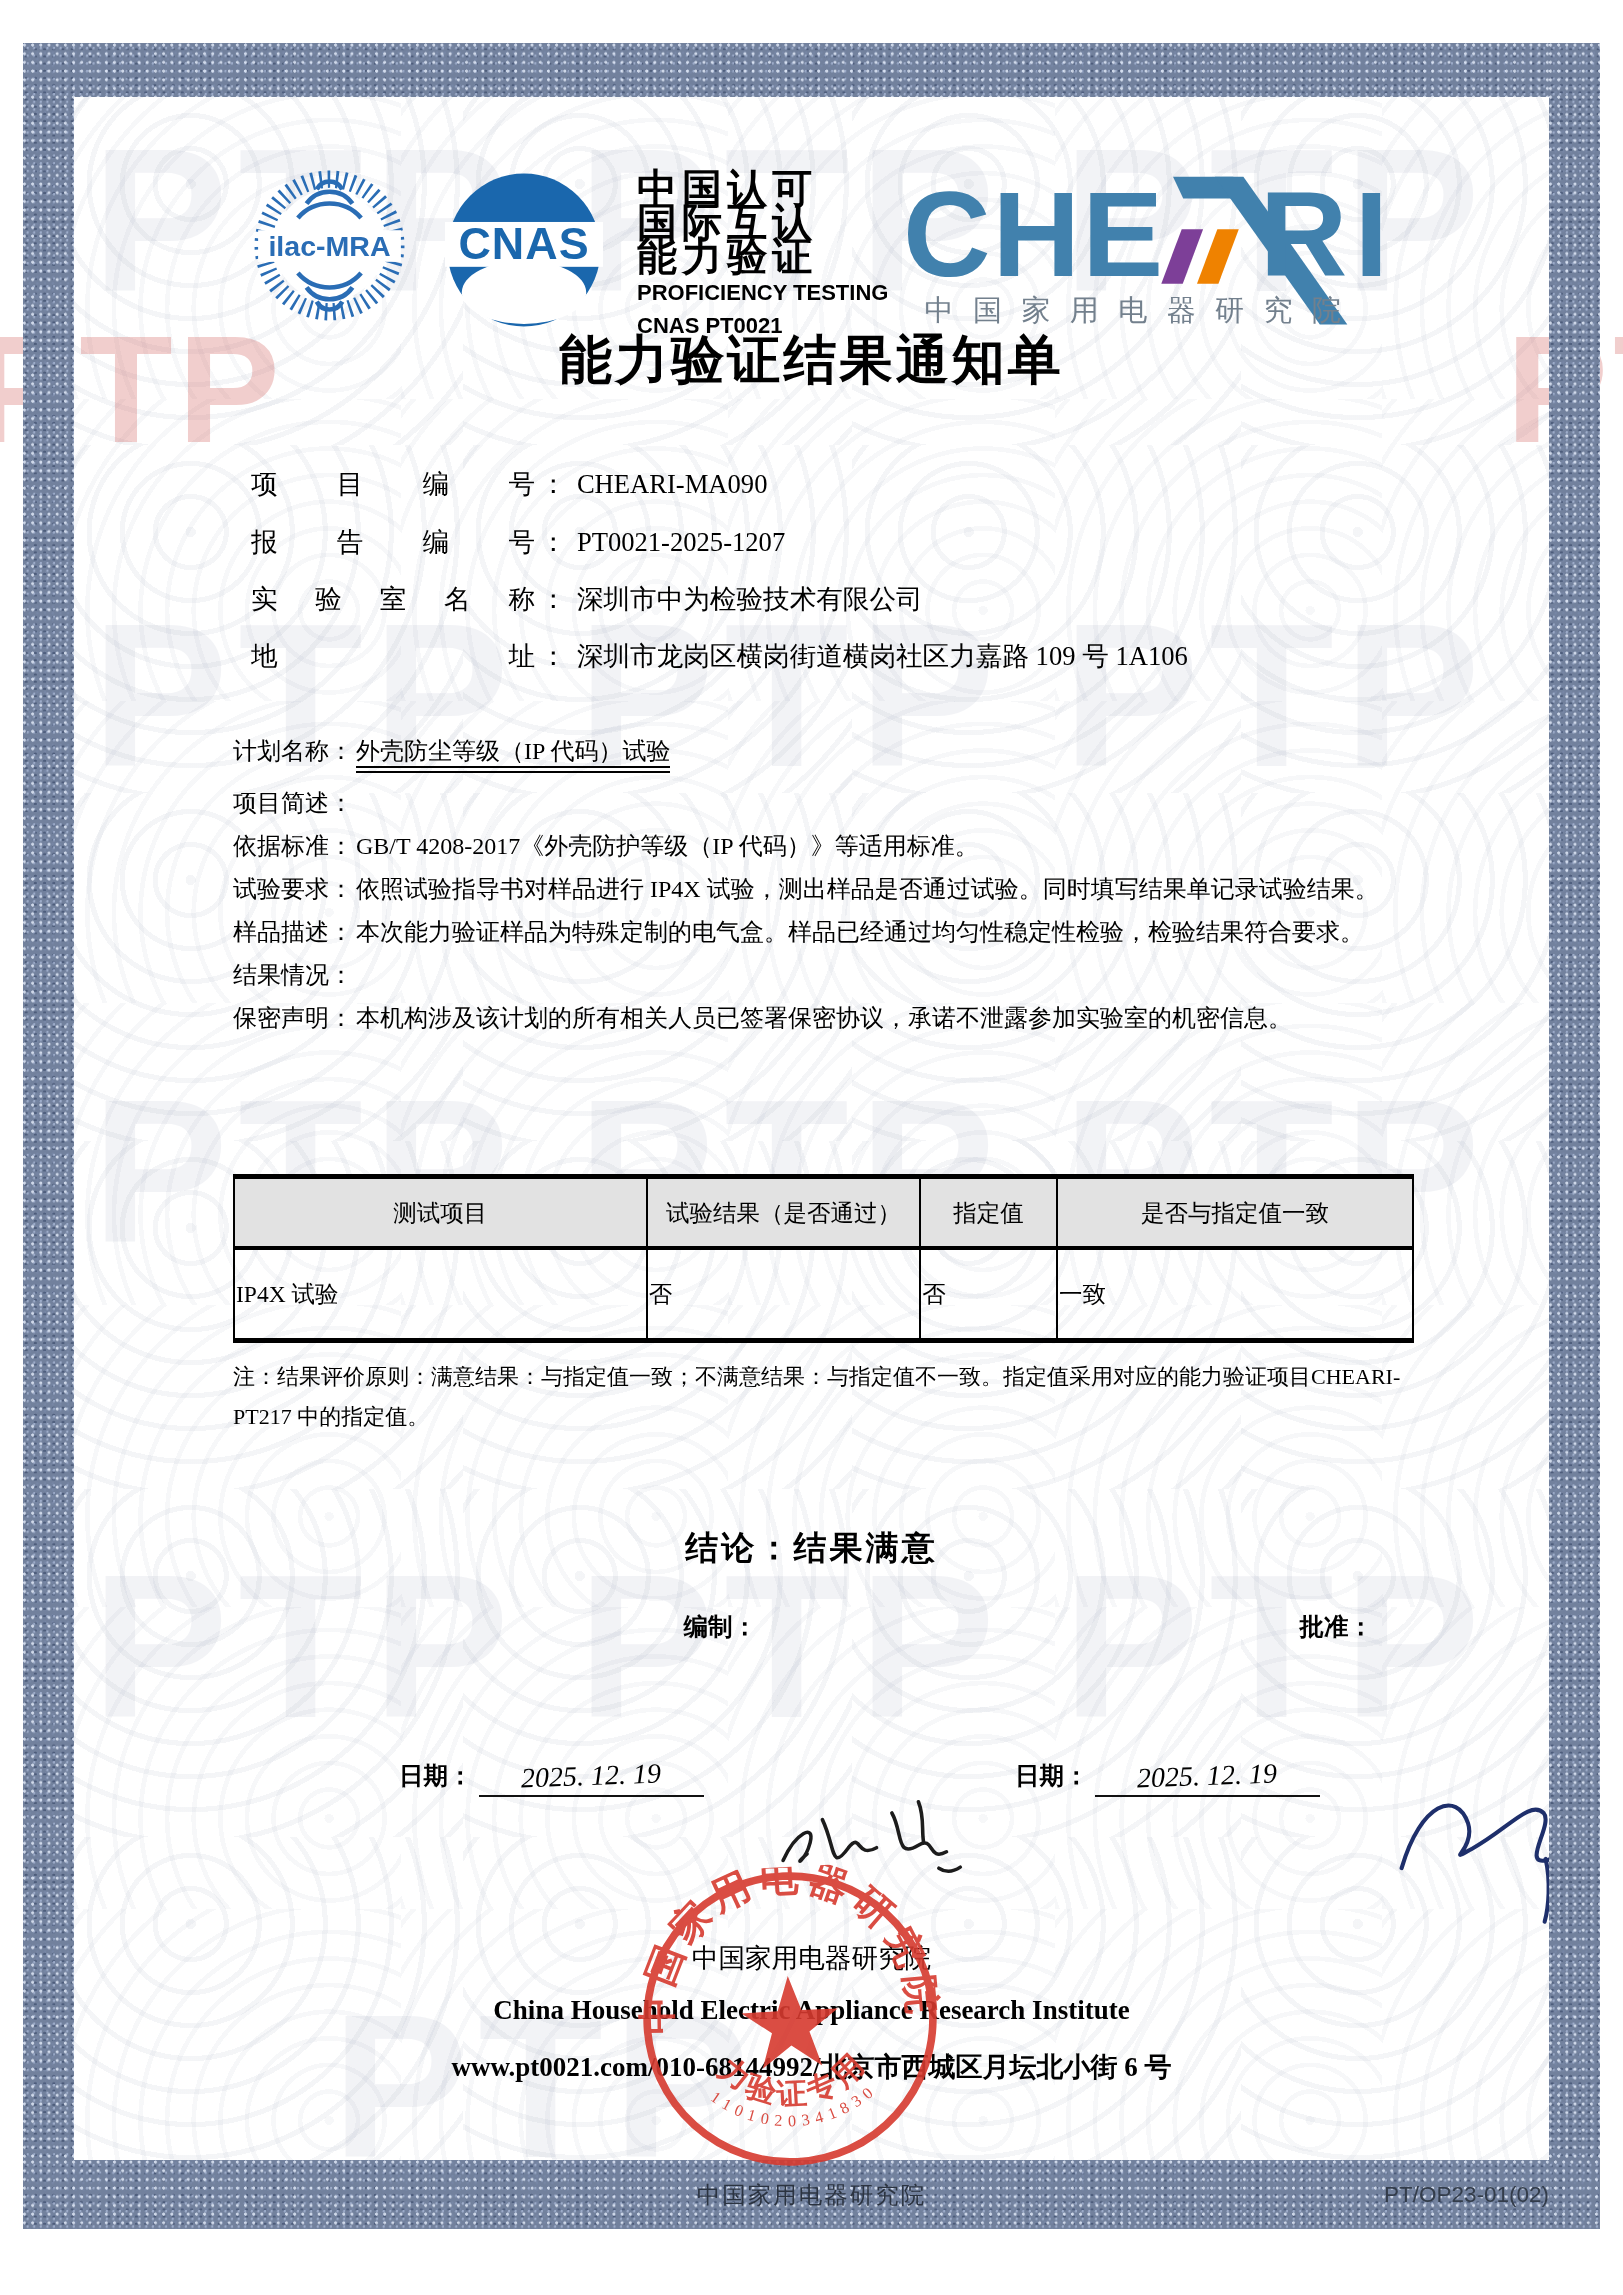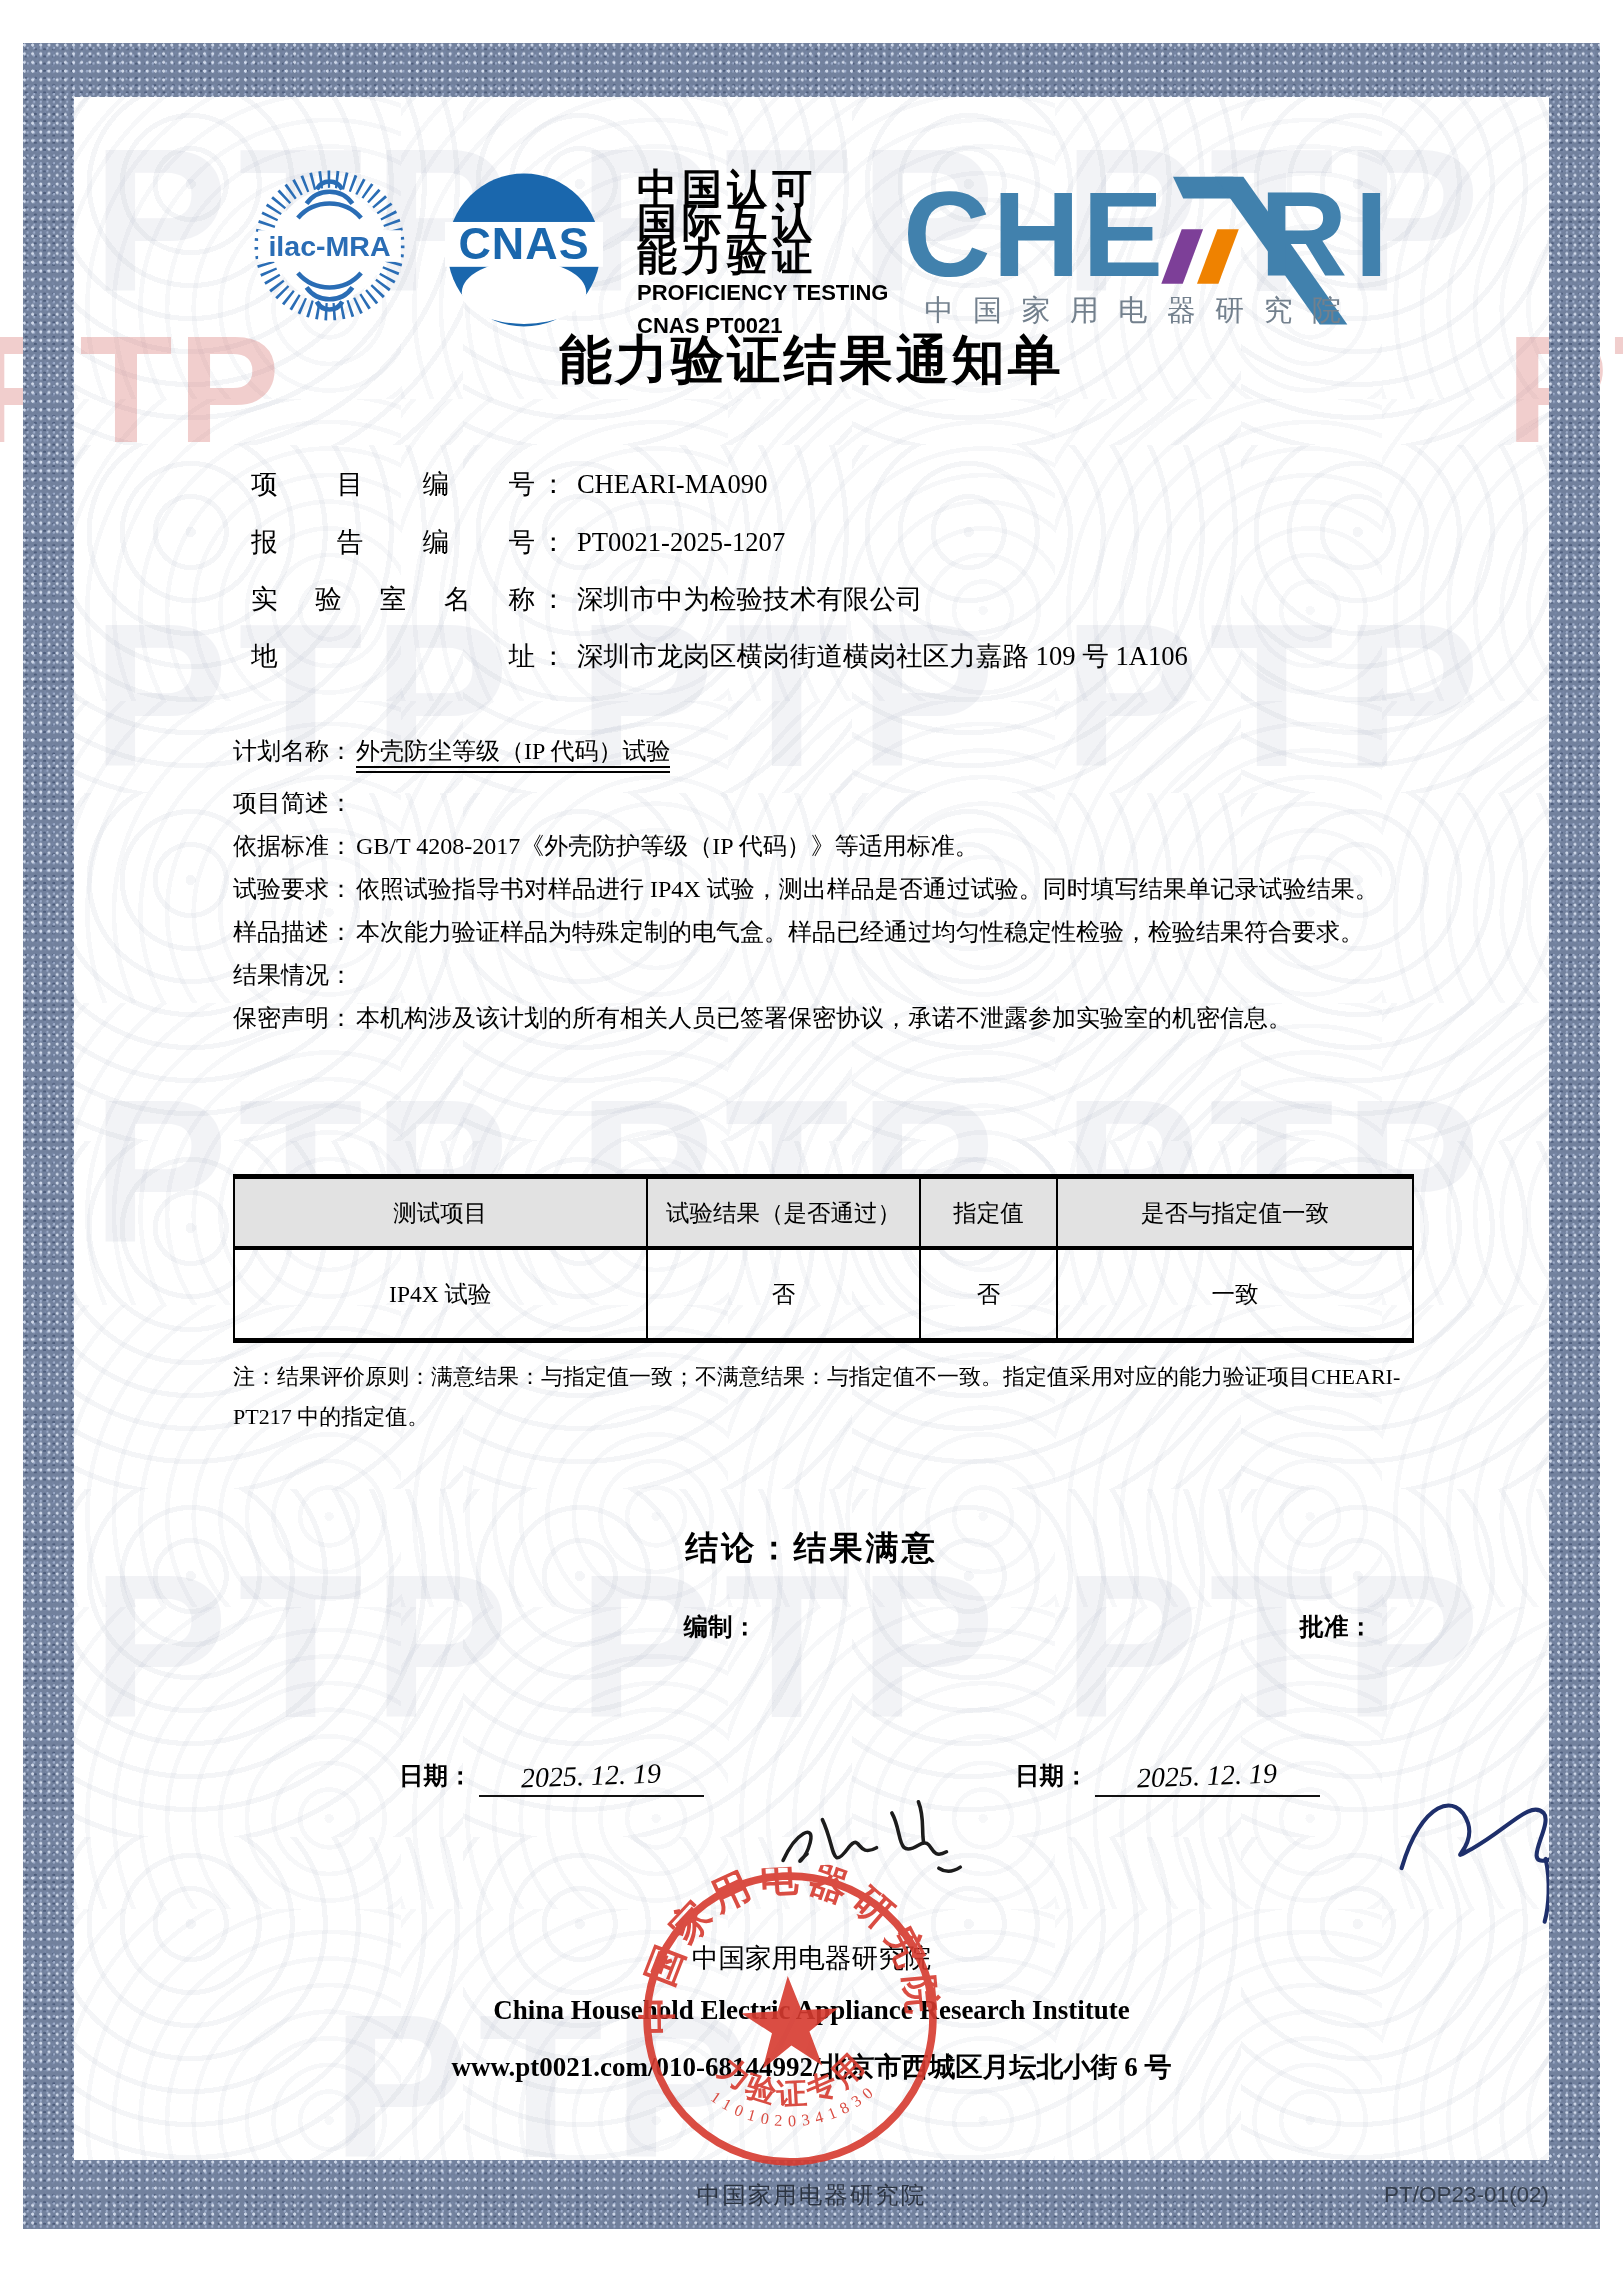--- a/index.html
+++ b/index.html
@@ -61,21 +61,21 @@
   .dblu{border-bottom:2px solid #000;padding-bottom:2px;position:relative;}
   .dblu::after{content:"";position:absolute;left:0;right:0;bottom:-7.2px;border-bottom:2px solid #000;}
 
   
   .tblwrap{position:absolute;left:233px;top:1174px;width:1181px;z-index:2;}
   table{border-collapse:collapse;width:100%;font-size:23.5px;
         border-top:5.6px solid #000;border-bottom:5.6px solid #000;
         border-left:2px solid #000;border-right:2px solid #000;}
   th{background:#e2e2e2;border-bottom:4.6px solid #000;border-left:2px solid #000;
      height:65px;font-weight:normal;text-align:center;}
-  td{border-left:2px solid #000;height:86px;text-align:center;}
+  td{border-left:2px solid #000;height:86px;}
   th:first-child,td:first-child{border-left:none;}
 
   .note{position:absolute;left:233px;top:1357px;width:1191px;z-index:2;
     font-size:22px;line-height:40px;}
   .conclusion{position:absolute;left:0;top:1526px;width:1623px;text-align:center;z-index:2;
     font-size:33px;font-weight:bold;letter-spacing:3.1px;}
 
   
   .sig-col{position:absolute;top:1610px;width:358px;z-index:2;}
   .sig-col.left{left:399px;} .sig-col.right{left:1015px;}

